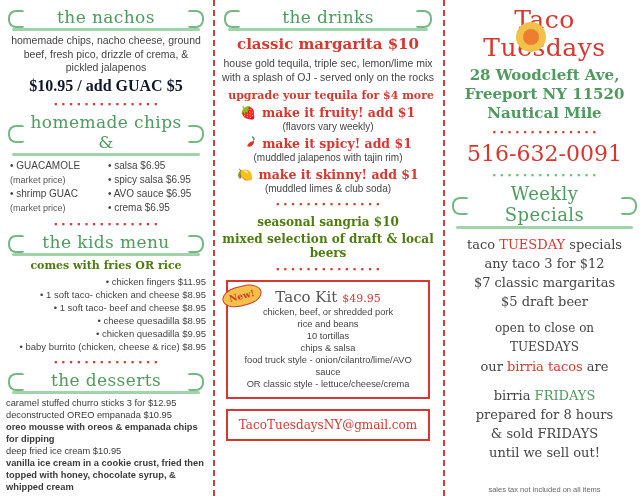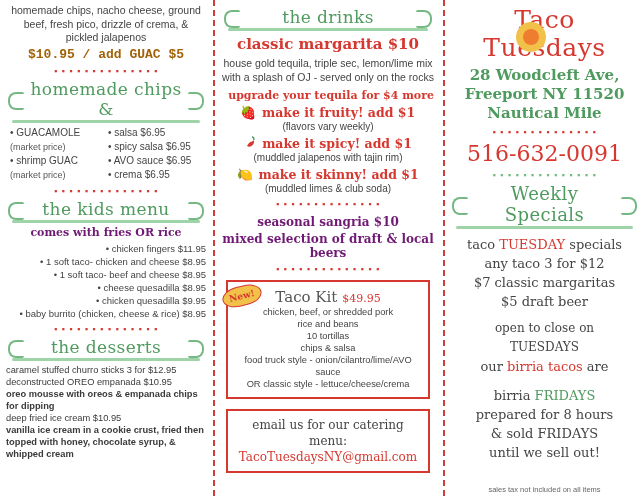--- a/index.html
+++ b/index.html
@@ -40,22 +40,22 @@
   .banner .ribbon:after{right:2px;border-left:none;border-top-right-radius:8px;border-bottom-right-radius:8px;}
   .banner .bar{
     height:3px;background:#9fd3a8;border-radius:2px;margin:0 6px;
   }
 
   .body-text{
     font-size:10.5px;line-height:13.5px;text-align:center;color:#444;
   }
 
   .price-red{
-    text-align:center;color:#a16207;font-weight:bold;font-size:13px;margin:2px 0 1px;
-    font-family:Liberation Mono, monospace;
+    text-align:center;color:#0f172a;font-weight:bold;font-size:16px;margin:2px 0 1px;
+    font-family:Liberation Serif, serif;
   }
 
   
   .dots{
     text-align:center;letter-spacing:1px;color:#d6372f;font-size:9px;line-height:10px;
     margin:4px 0 2px;
   }
   .dots.green{color:#6fba7e;}
 
   
@@ -63,21 +63,21 @@
   .two-col ul{list-style:none;margin:0;padding:0;width:49%;}
   .two-col li{font-size:10px;line-height:14px;color:#444;}
   .two-col li .sub{display:block;font-size:9px;color:#555;}
   .bullet:before{content:"• ";}
 
   
   .list-line{font-size:9.5px;line-height:13px;color:#444;text-align:right;}
   .list-line:before{content:"• ";}
 
   .subtitle-red{
-    text-align:center;color:#701a75;font-size:11px;margin:1px 0 3px;font-weight:bold;
+    text-align:center;color:#4d7c0f;font-size:11px;margin:1px 0 3px;font-weight:bold;
     font-family:"DejaVu Serif", serif;
   }
 
   
   .dess{font-size:9.3px;line-height:12px;color:#3a3a3a;}
 
   
   .big-red{
     text-align:center;color:#d6372f;font-weight:bold;font-size:15px;
     font-family:"DejaVu Serif", serif;margin:4px 0 3px;
@@ -155,20 +155,24 @@
 </head>
 <body>
 
 <div class="page">
 
   <div class="divider div1"></div>
   <div class="divider div2"></div>
 
   <div class="col col-left">
 
+    <div class="banner">
+      <span class="ribbon">the nachos</span>
+      <div class="bar"></div>
+    </div>
     <div class="body-text">homemade chips, nacho cheese, ground beef, fresh pico, drizzle of crema, &amp; pickled jalapenos</div>
     <div class="price-red">$10.95 / add GUAC $5</div>
 
     <div class="dots">▪ ▪ ▪ ▪ ▪ ▪ ▪ ▪ ▪ ▪ ▪ ▪ ▪ ▪</div>
 
     <div class="banner">
       <span class="ribbon">homemade chips &amp;</span>
       <div class="bar"></div>
     </div>
     <div class="two-col">
@@ -271,21 +275,20 @@
       </div>
       <div class="kit-line">chicken, beef, or shredded pork</div>
       <div class="kit-line">rice and beans</div>
       <div class="kit-line">10 tortillas</div>
       <div class="kit-line">chips &amp; salsa</div>
       <div class="kit-line">food truck style - onion/cilantro/lime/AVO sauce</div>
       <div class="kit-line">OR classic style - lettuce/cheese/crema</div>
     </div>
 
     <div class="email-box">
-      <div>email us for our catering menu:</div>
       <div class="mail">TacoTuesdaysNY@gmail.com</div>
     </div>
   </div>
 
   <div class="col col-right">
 
     <div class="logo">
       <div class="txt">Taco Tuesdays</div>
       <div class="sun"></div>
     </div>

